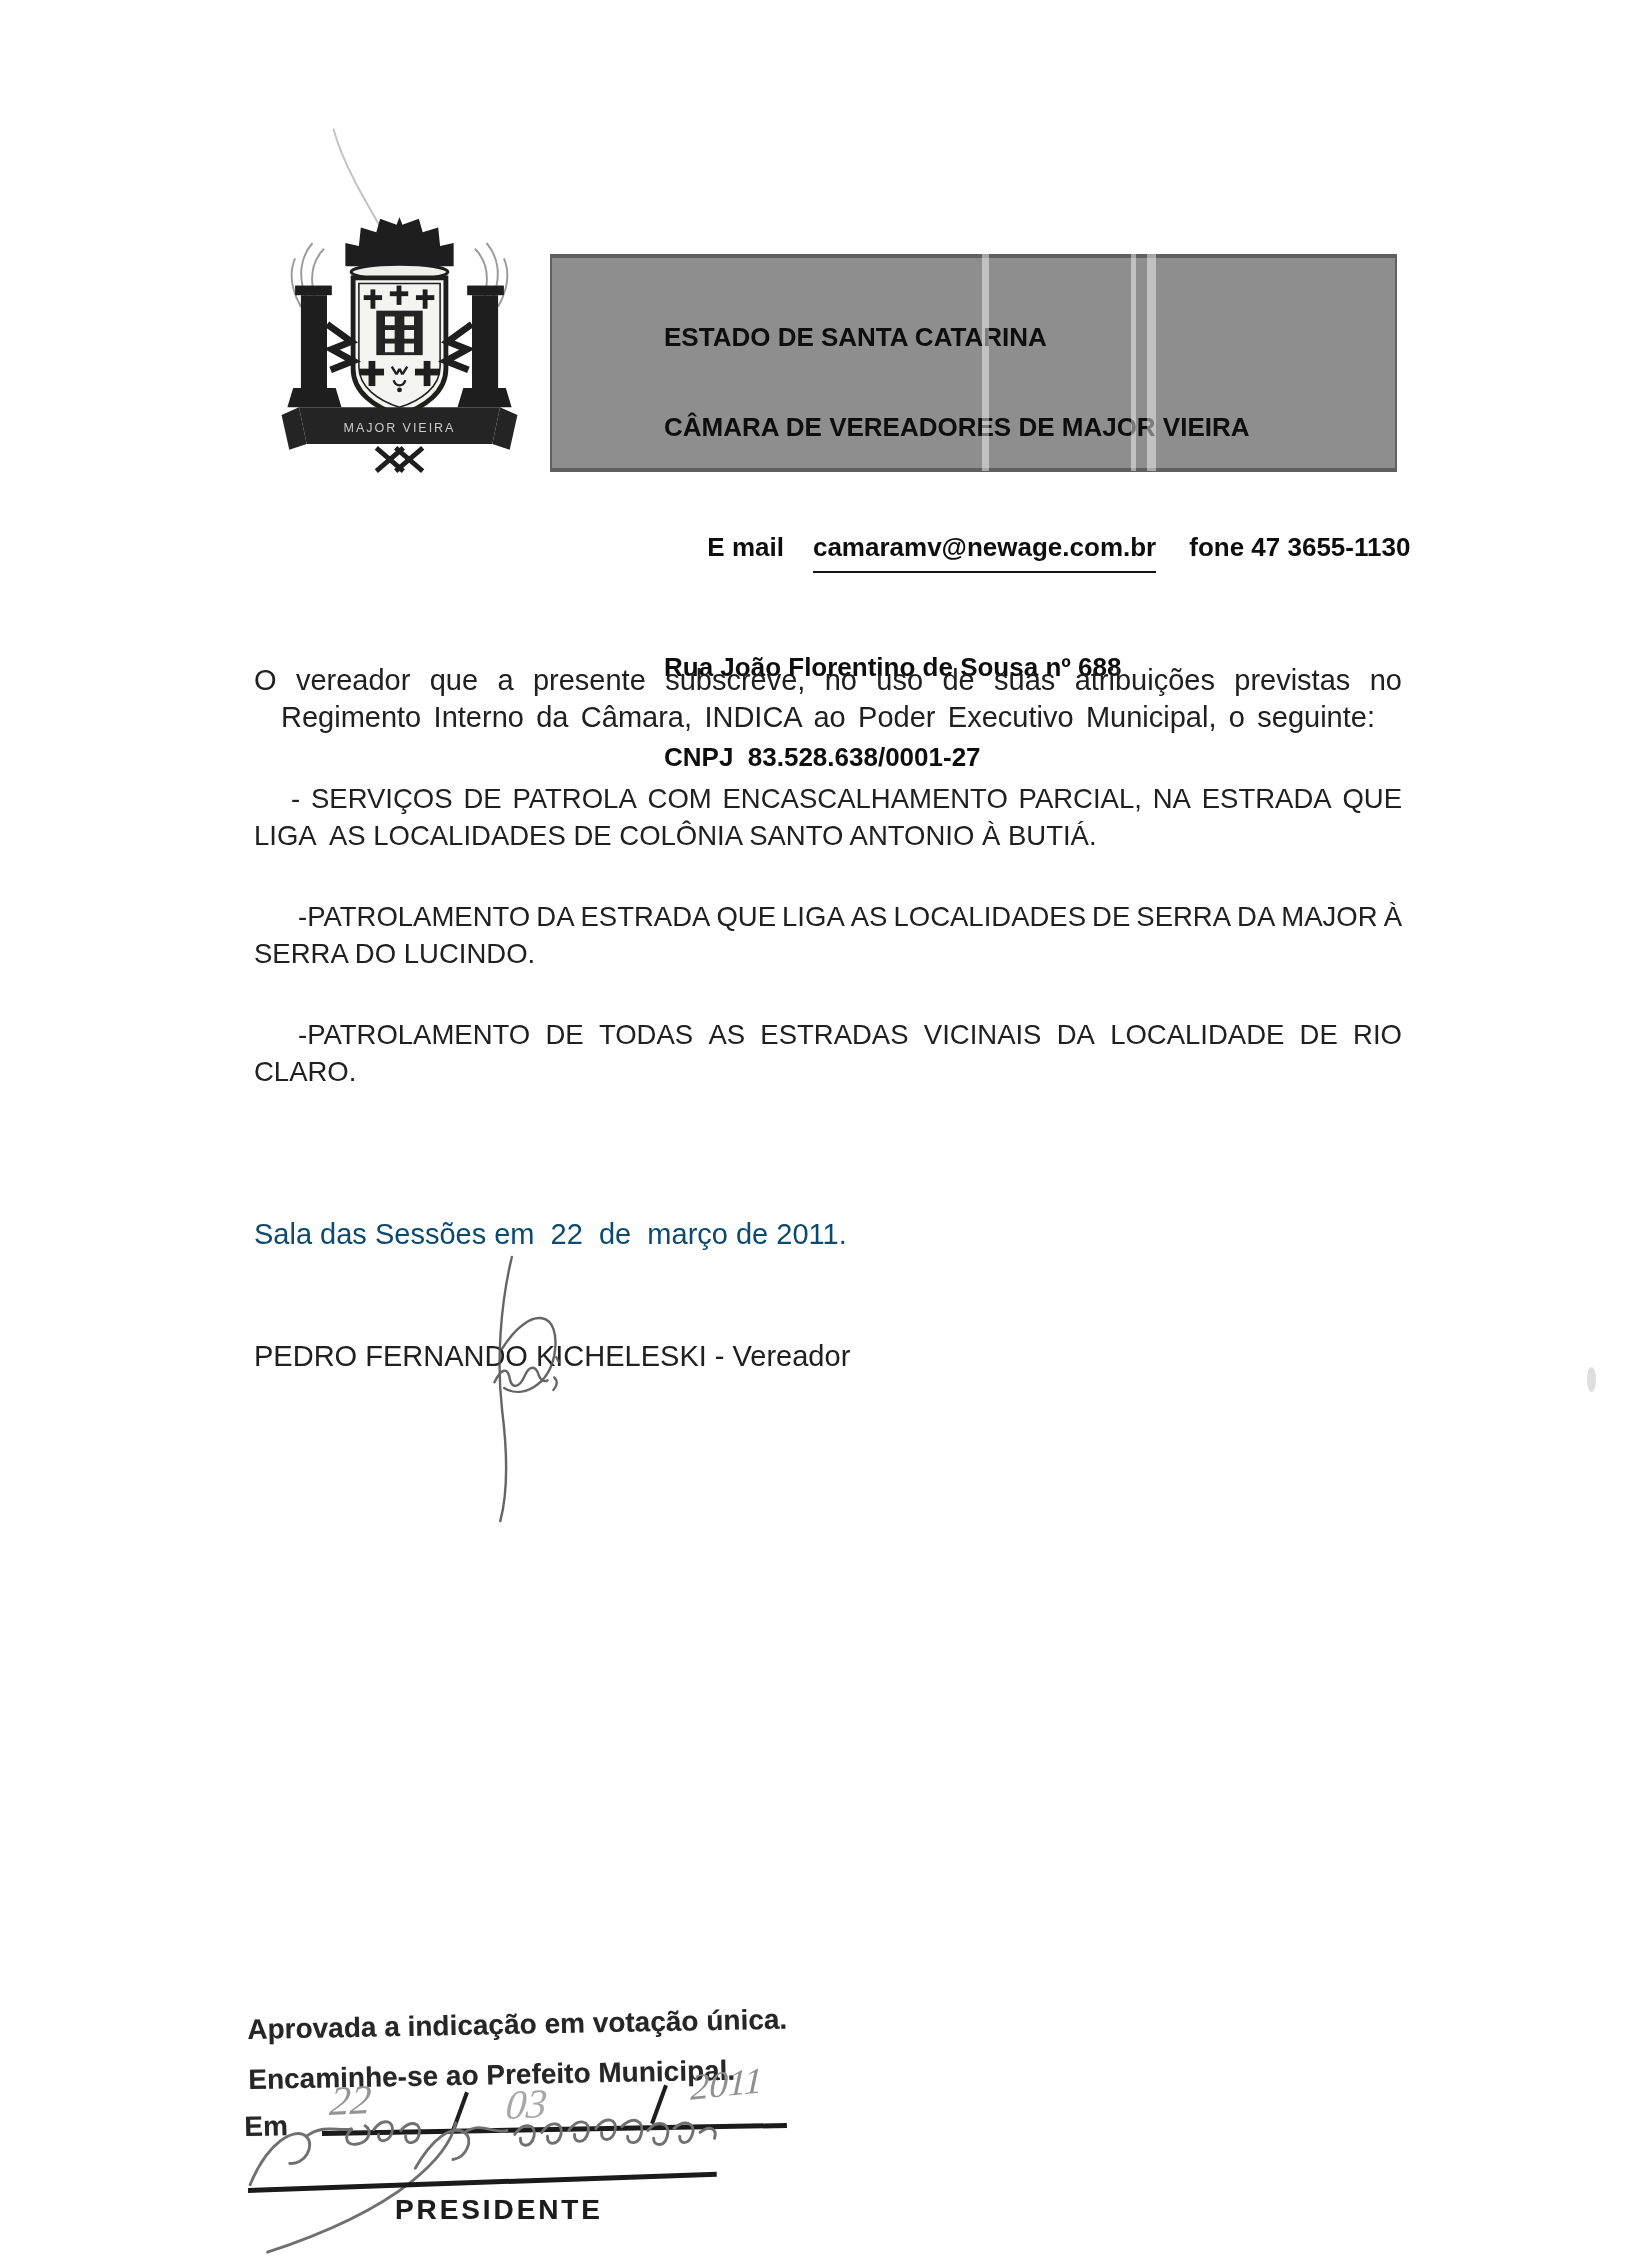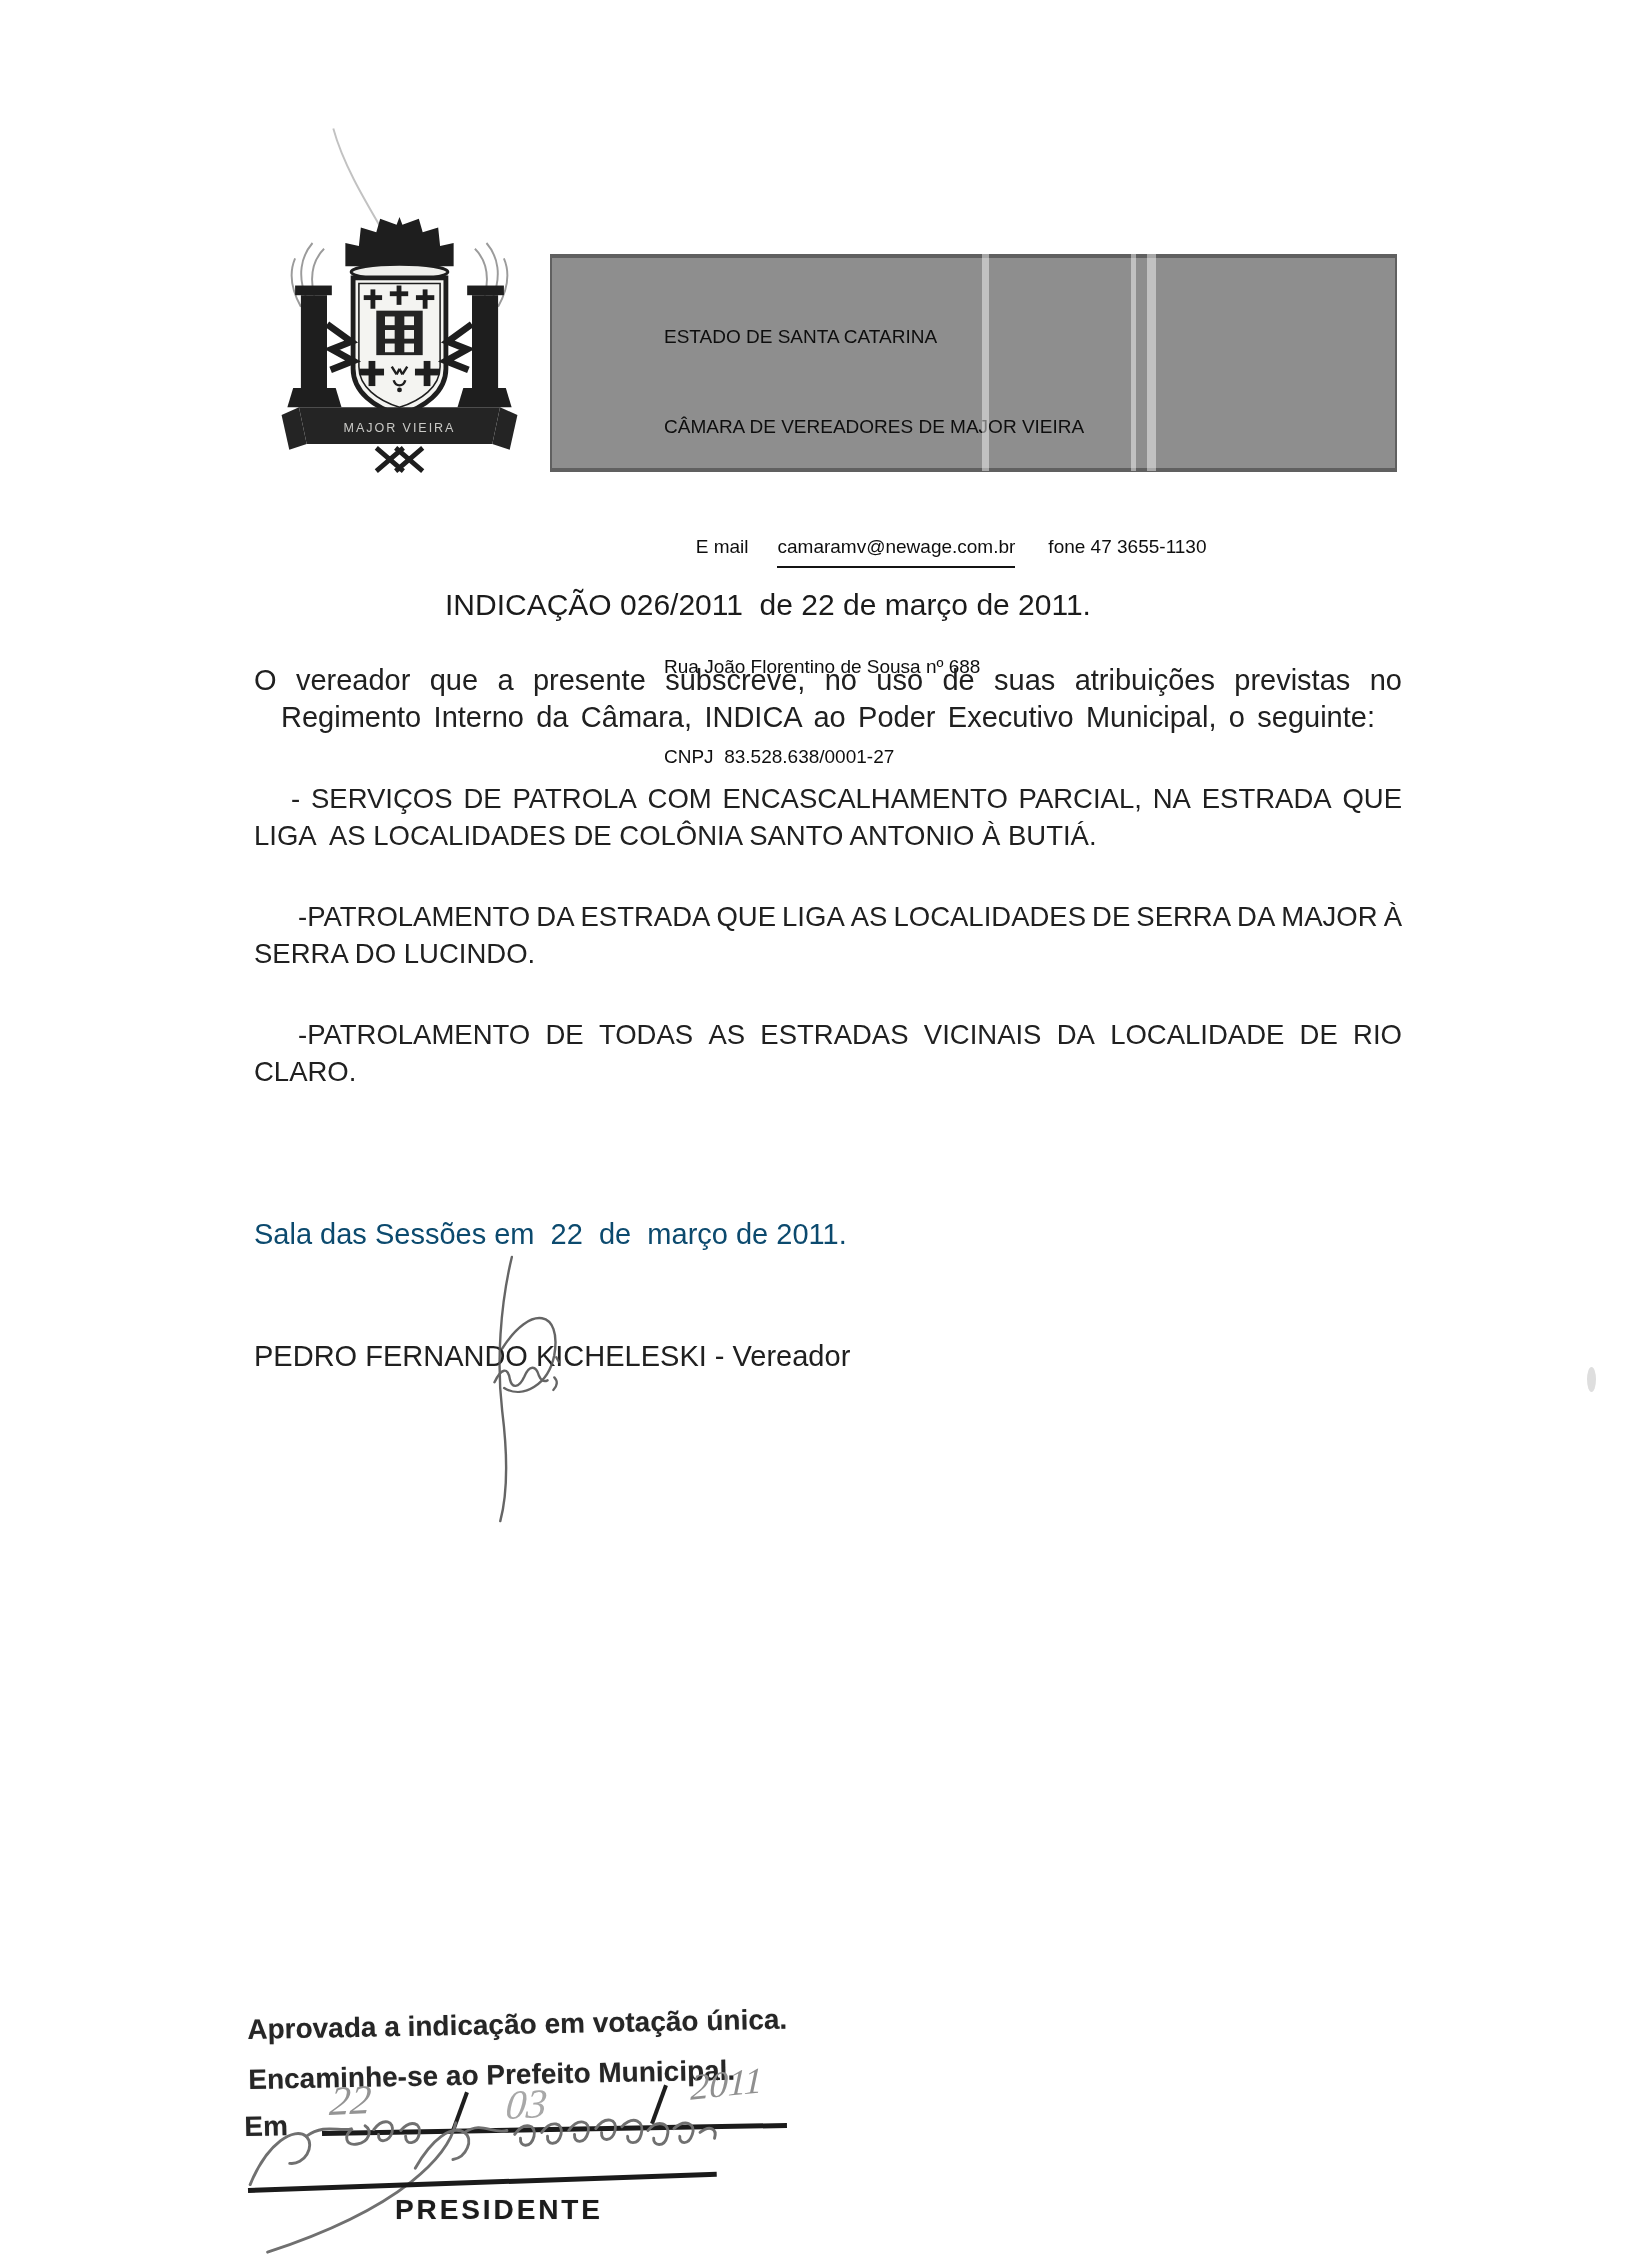--- a/index.html
+++ b/index.html
@@ -3,22 +3,22 @@
 <meta charset="utf-8">
 <style>
   html,body{margin:0;padding:0;background:#e8e8e8;}
   .page{position:relative;width:1641px;height:2259px;background:#ffffff;
         font-family:"Liberation Sans","DejaVu Sans",sans-serif;color:#222;overflow:hidden;margin:0 auto;}
   .abs{position:absolute;}
 
   
   .hb{left:550px;top:254px;width:847px;height:218px;background:#8e8e8e;
       border:2.9px solid #606060;border-top-width:4.8px;border-bottom-width:4.8px;
-      box-sizing:border-box;padding:3.9px 0 0 112px;font-weight:normal;color:#0e0e0e;
-      font-size:19px;line-height:30px;white-space:pre;}
+      box-sizing:border-box;padding:3.9px 0 0 112px;font-weight:bold;color:#0e0e0e;
+      font-size:26px;line-height:30px;white-space:pre;}
   .hb .u{border-bottom:2.9px solid #141414;padding-bottom:9px;}
   .hb .gap1{display:inline-block;width:29px;}
   .hb .gap2{display:inline-block;width:33px;}
   .streak{position:absolute;top:-4.8px;height:218px;background:rgba(255,255,255,.45);}
 
   
   .title{left:445px;top:588px;font-size:30px;white-space:pre;color:#1b1b1b;}
   .bodytxt{left:254px;top:662px;width:1148px;font-size:29px;color:#202020;}
   .par{margin-bottom:44px;}
   .ln{height:37px;line-height:37px;white-space:pre;}
@@ -119,21 +119,20 @@
     <div>
       <span>E mail</span><span class="gap1"></span><span class="u">camaramv@newage.com.br</span><span class="gap2"></span><span>fone 47 3655-1130</span>
     </div>
     <div>Rua João Florentino de Sousa nº 688</div>
     <div>CNPJ  83.528.638/0001-27</div>
     <div class="streak" style="left:430px;width:6.8px"></div>
     <div class="streak" style="left:579px;width:4.8px"></div>
     <div class="streak" style="left:595px;width:8.7px"></div>
   </div>
 
-  <div class="abs title">INDICAÇÃO 026/2011  de 22 de março de 2011.</div>
 
   <div class="abs bodytxt">
     <div class="par">
       <div class="ln just">
           <span>O</span>
           <span>vereador</span>
           <span>que</span>
           <span>a</span>
           <span>presente</span>
           <span>subscreve,</span>

